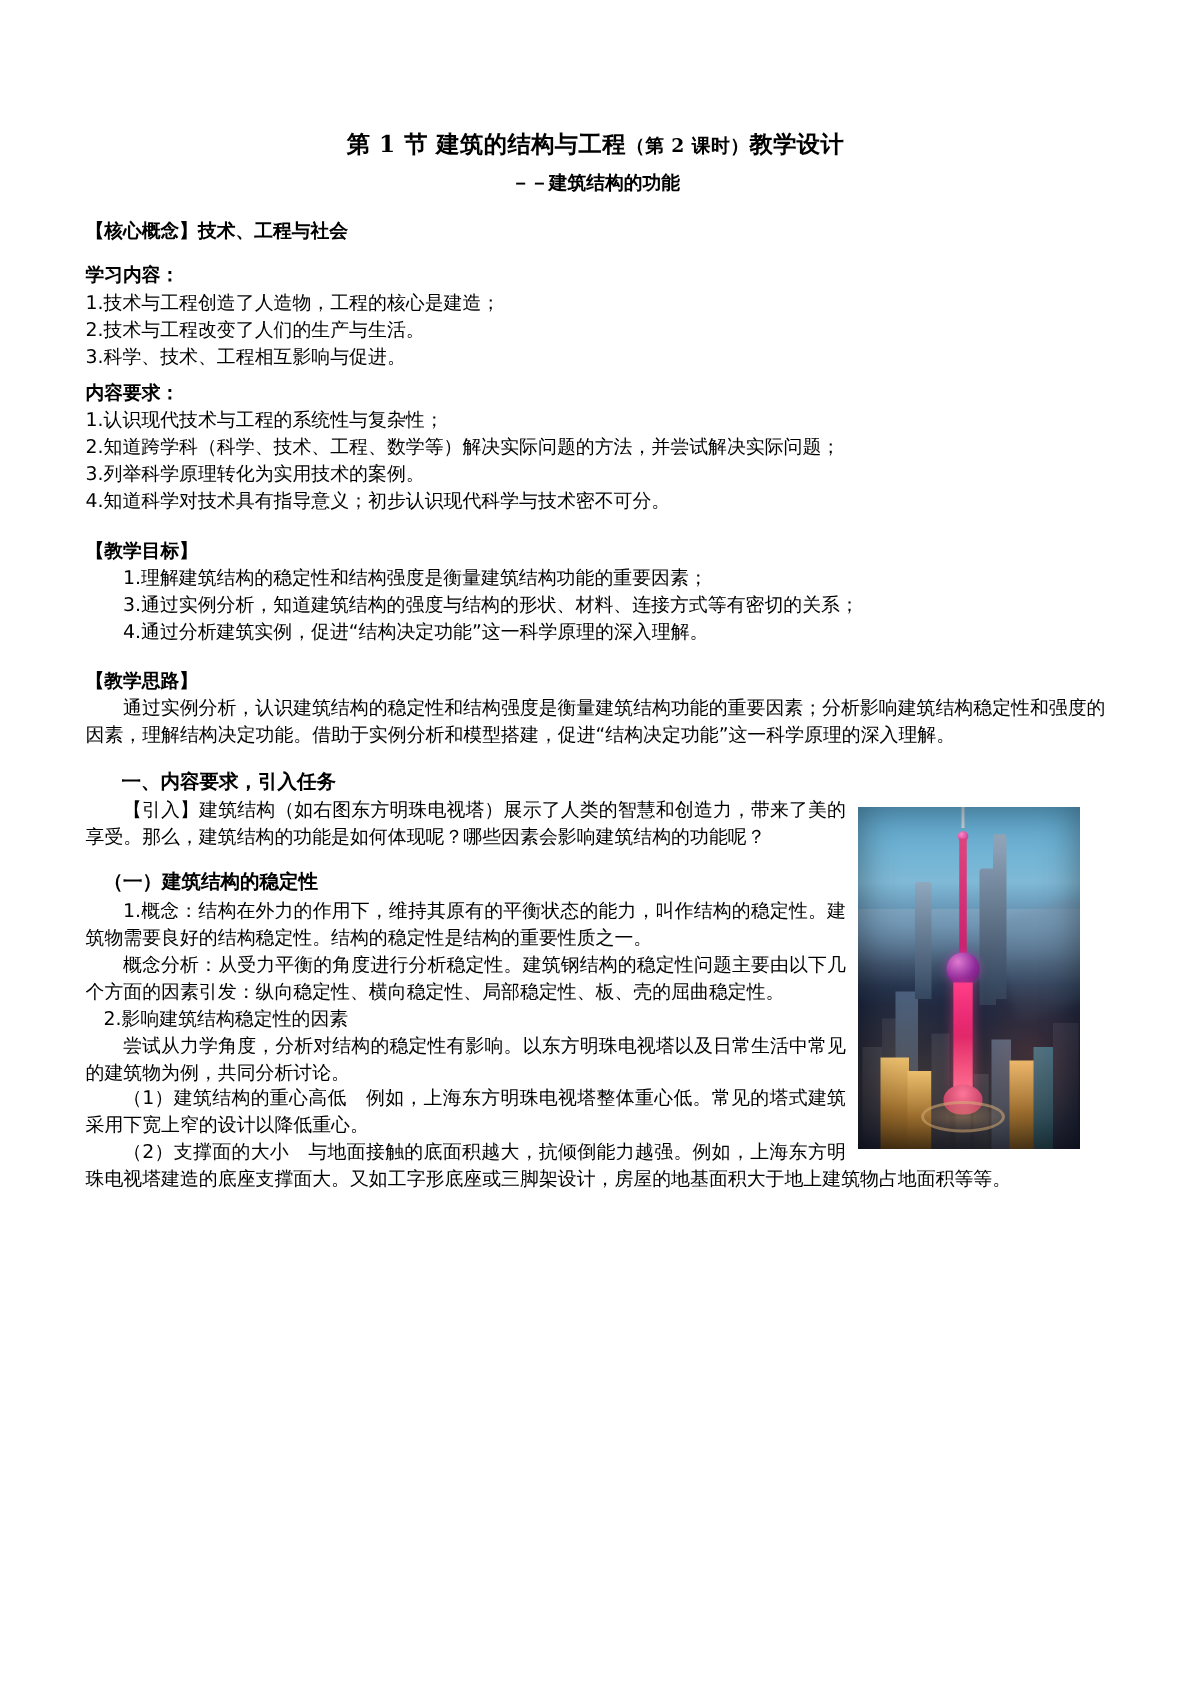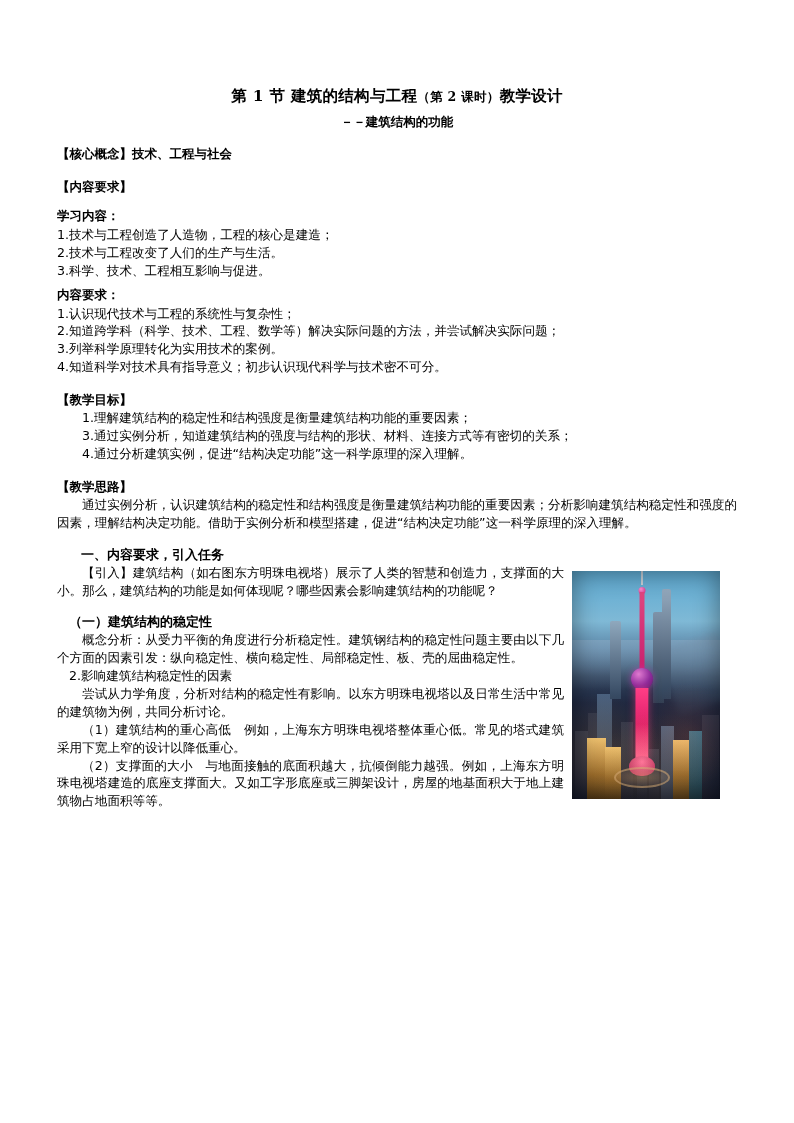--- a/index.html
+++ b/index.html
@@ -227,21 +227,20 @@
 
     <div class="doc-title">
       <span>第 1 节 建筑的结构与工程</span><span class="ke">（第 2 课时）</span><span>教学设计</span>
     </div>
     <div class="doc-subtitle">－－建筑结构的功能</div>
 
     <div class="bracket-head">
       <span>【核心概念】</span><span class="plain">技术、工程与社会</span>
     </div>
 
-    <div class="bracket-head">【内容要求】</div>
 
     <div class="sub-head">学习内容：</div>
     <p class="body">1.技术与工程创造了人造物，工程的核心是建造；</p>
     <p class="body">2.技术与工程改变了人们的生产与生活。</p>
     <p class="body">3.科学、技术、工程相互影响与促进。</p>
 
     <div class="sub-head" style="margin-top:6px">内容要求：</div>
     <p class="body">1.认识现代技术与工程的系统性与复杂性；</p>
     <p class="body">2.知道跨学科（科学、技术、工程、数学等）解决实际问题的方法，并尝试解决实际问题；</p>
     <p class="body">3.列举科学原理转化为实用技术的案例。</p>
@@ -288,25 +287,26 @@
           <div class="t-shaft"></div>
           <div class="t-base"></div>
           <div class="t-plaza"></div>
         </div>
 
         <div class="grain"></div>
         <div class="vign"></div>
       </div>
     </div>
 
-    <p class="body indent gap-md">【引入】建筑结构（如右图东方明珠电视塔）展示了人类的智慧和创造力，支撑面的大小。那么，建筑结构的功能是如何体现呢？哪些因素会影响建筑结构的功能呢？</p>
+    <p class="body indent gap-md">【引入】建筑结构（如右图东方明珠电视塔）展示了人类的智慧和创造力，带来了美的享受。那么，建筑结构的功能是如何体现呢？哪些因素会影响建筑结构的功能呢？</p>
 
 
     <div class="num-head2">（一）建筑结构的稳定性</div>
 
+    <p class="body indent gap-md">1.概念：结构在外力的作用下，维持其原有的平衡状态的能力，叫作结构的稳定性。建筑物需要良好的结构稳定性。结构的稳定性是结构的重要性质之一。</p>
     <p class="body indent">概念分析：从受力平衡的角度进行分析稳定性。建筑钢结构的稳定性问题主要由以下几个方面的因素引发：纵向稳定性、横向稳定性、局部稳定性、板、壳的屈曲稳定性。</p>
     <p class="body list-line">2.影响建筑结构稳定性的因素</p>
     <p class="body indent">尝试从力学角度，分析对结构的稳定性有影响。以东方明珠电视塔以及日常生活中常见的建筑物为例，共同分析讨论。</p>
     <p class="body indent">（1）建筑结构的重心高低　例如，上海东方明珠电视塔整体重心低。常见的塔式建筑采用下宽上窄的设计以降低重心。</p>
     <p class="body indent">（2）支撑面的大小　与地面接触的底面积越大，抗倾倒能力越强。例如，上海东方明珠电视塔建造的底座支撑面大。又如工字形底座或三脚架设计，房屋的地基面积大于地上建筑物占地面积等等。</p>
 
     <div class="clearfix"></div>
   </div>
 </div>
 

